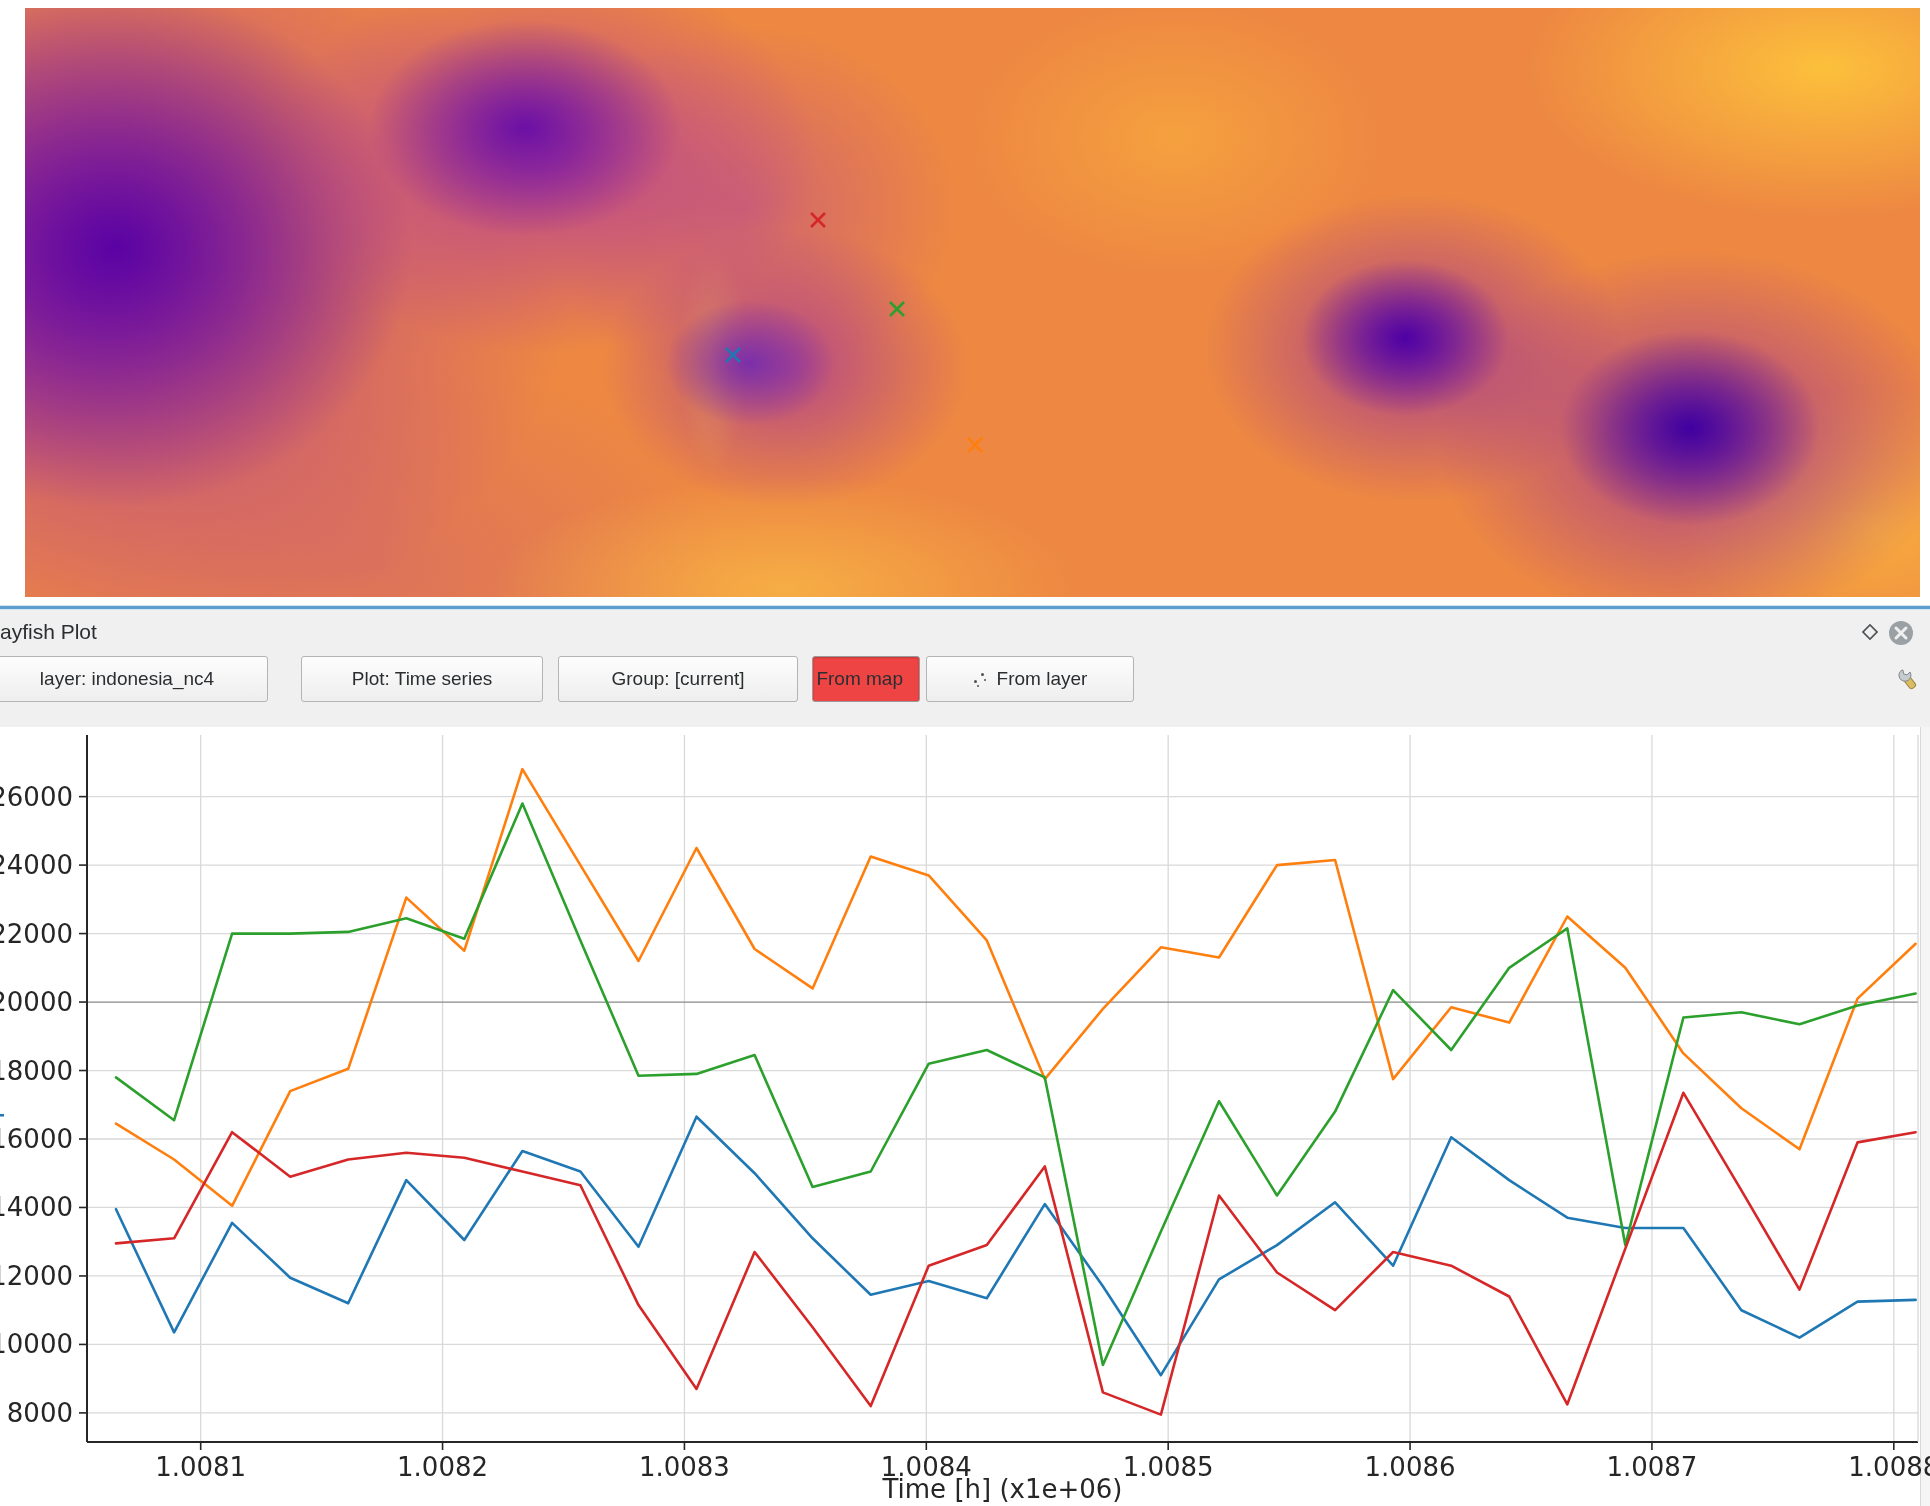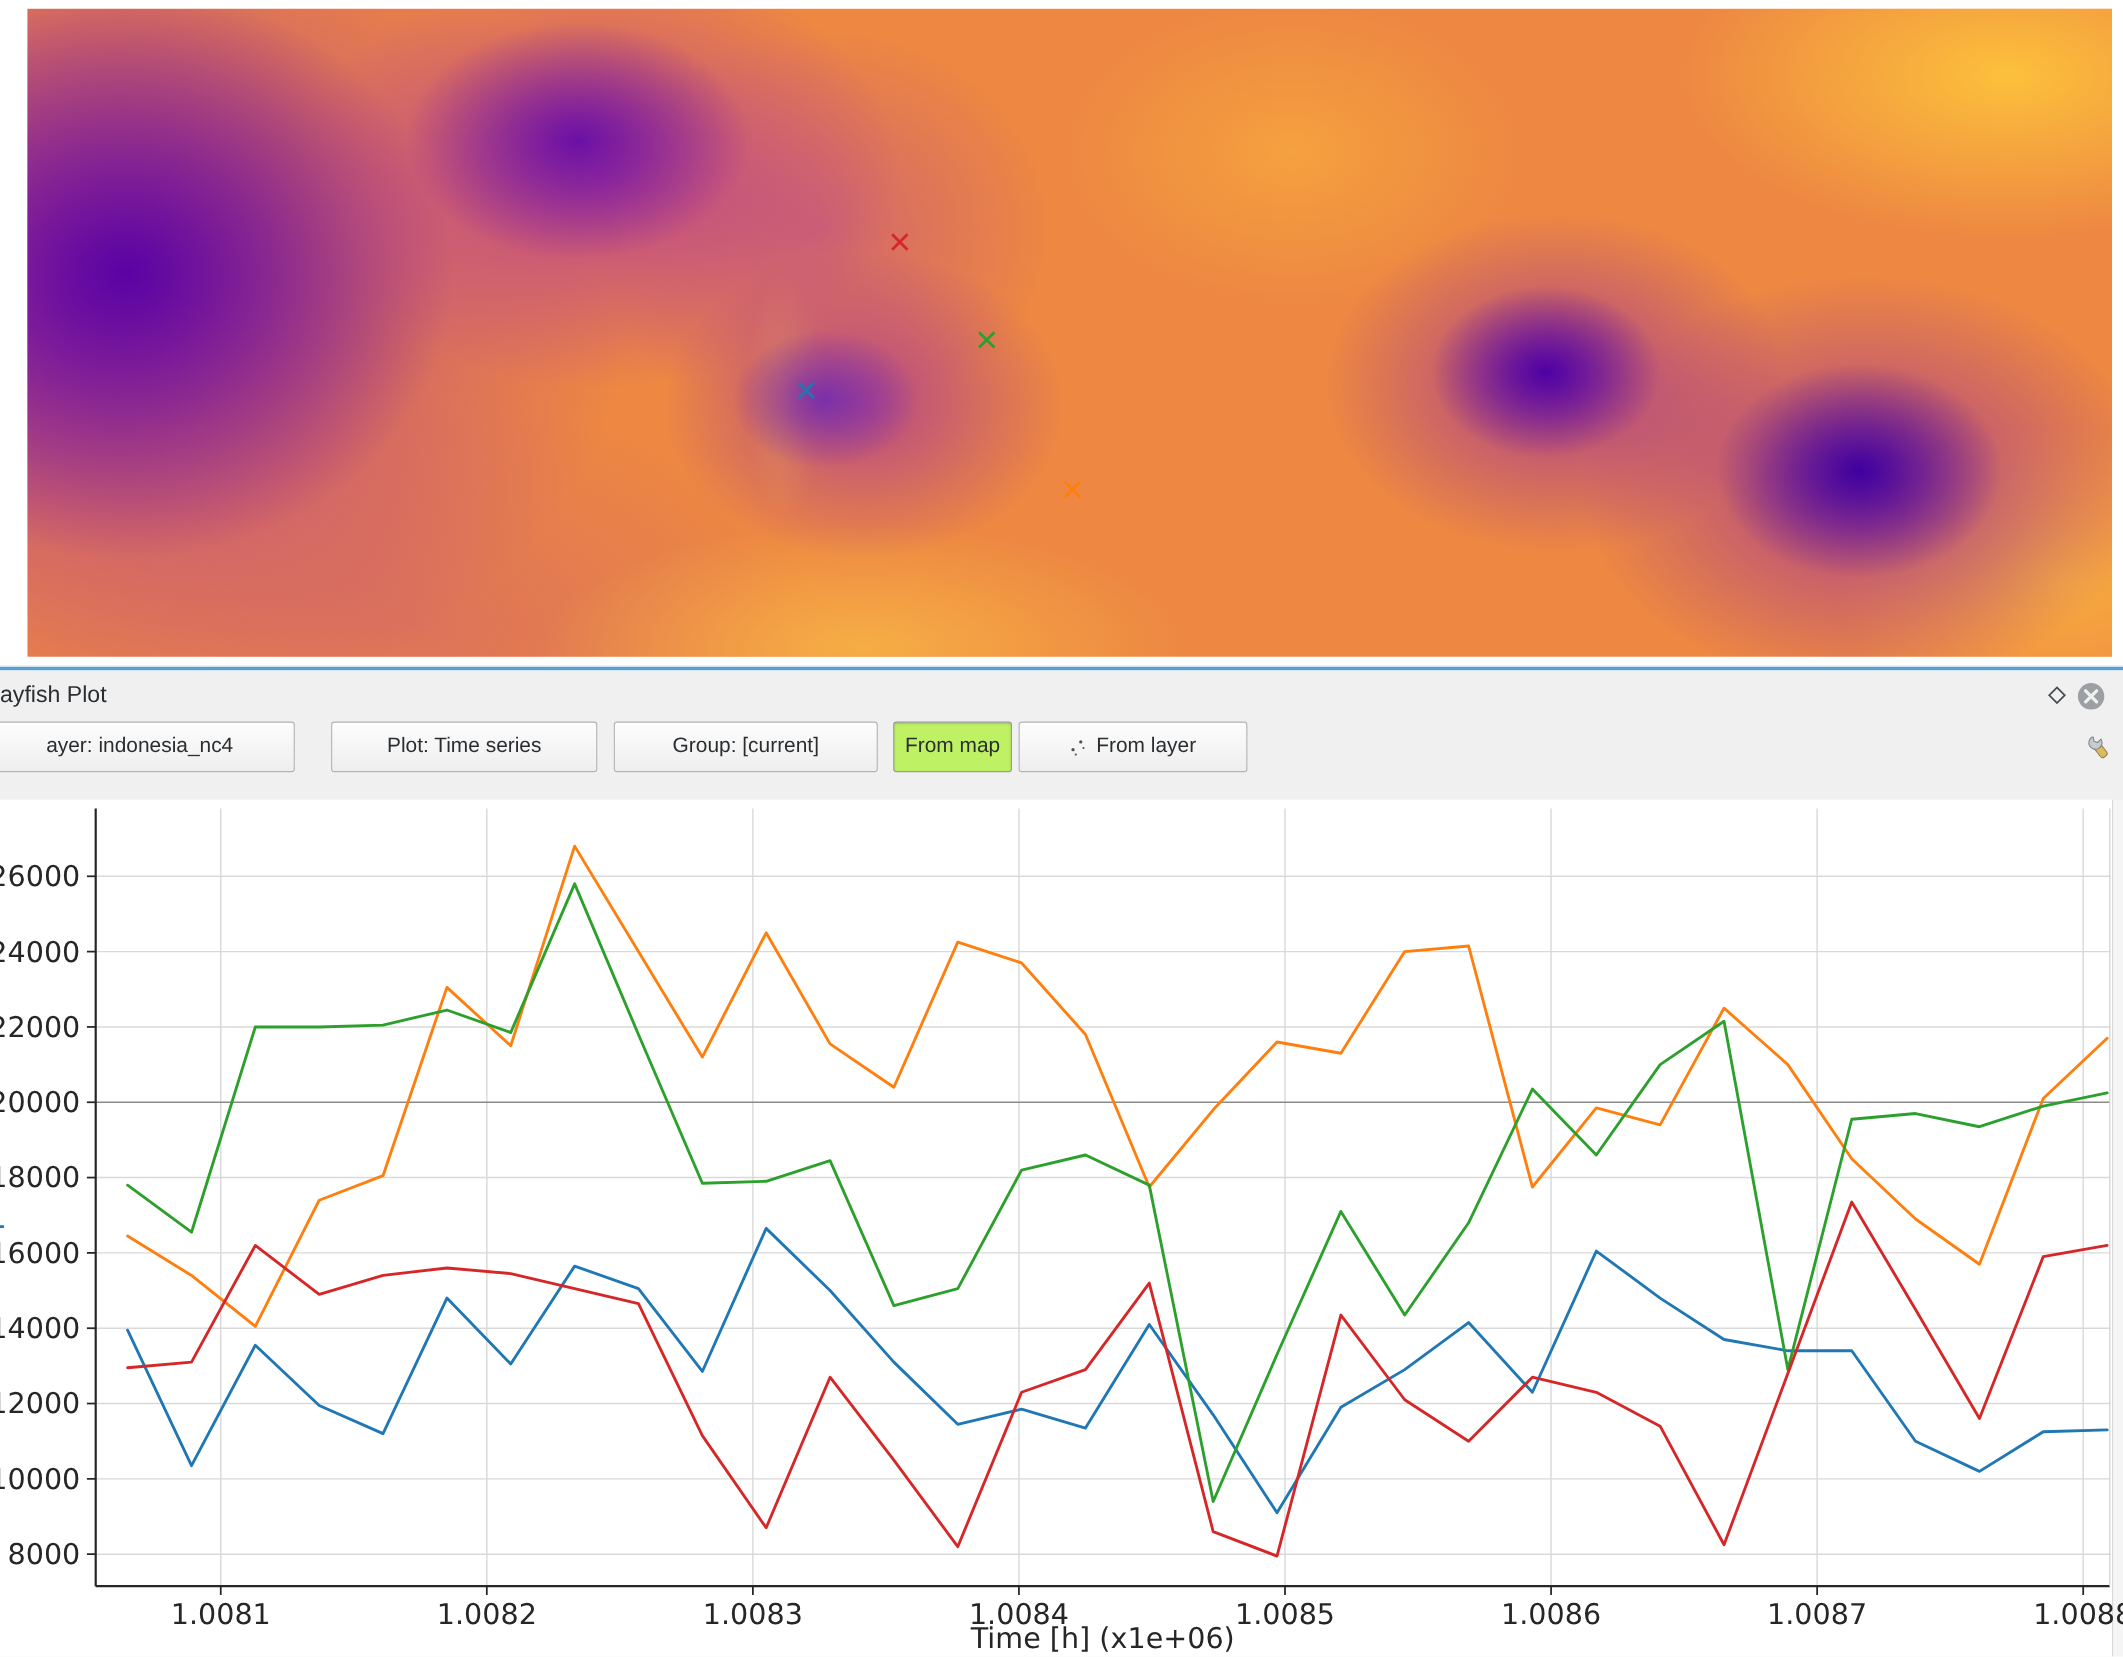--- a/index.html
+++ b/index.html
@@ -33,21 +33,21 @@
   .panel-ctl{position:absolute;top:6px;}
   #chart-bg{position:absolute;left:0;top:117px;width:1920px;height:779px;background:#ffffff;}
   #scroll-strip{position:absolute;left:1920px;top:117px;width:10px;height:779px;
     background:#f5f5f5;border-left:1px solid #d9d9d9;}
   #toolbar{position:absolute;left:0;top:44px;height:52px;width:100%;}
   .tb-btn{position:absolute;top:2px;height:46px;box-sizing:border-box;
     border:1px solid #b4b4b4;border-radius:3px;
     background:linear-gradient(#fdfdfd,#eeeeee);
     font-size:19px;color:#2b2e31;display:flex;align-items:center;justify-content:center;
     padding:0 16px;white-space:nowrap;}
-  .tb-btn.pressed{background:#bef264;border-color:#9a9a9a;box-shadow:inset 0 1px 2px rgba(0,0,0,.2);}
+  .tb-btn.pressed{background:#ef4444;border-color:#9a9a9a;box-shadow:inset 0 1px 2px rgba(0,0,0,.2);justify-content:flex-end;}
   .dots-icon{display:inline-block;width:16px;height:18px;position:relative;margin-right:8px;}
   .dots-icon i{position:absolute;width:3px;height:3px;border-radius:50%;background:#4a5358;}
   #overlay-svg{position:absolute;left:0;top:0;width:1930px;height:1506px;pointer-events:none;}
 </style>
 </head>
 <body>
 
 <div id="map-canvas"></div>
 
 <div id="splitter"></div>
@@ -62,21 +62,21 @@
       <rect x="7" y="7" width="10" height="10" fill="none" stroke="#4a4f52" stroke-width="1.6" transform="rotate(45 12 12)"></rect>
     </svg>
     <svg class="panel-ctl" style="left:1888px" width="26" height="26">
       <circle cx="13" cy="13" r="12" fill="#9aa0a3"></circle>
       <path d="M8 8 L18 18 M18 8 L8 18" stroke="#f0f0f0" stroke-width="3" stroke-linecap="round"></path>
     </svg>
   </div>
 
   <div id="toolbar">
     <div class="tb-btn" style="left:-14px;width:282px">
-      <span>ayer: indonesia_nc4</span>
+      <span>layer: indonesia_nc4</span>
     </div>
     <div class="tb-btn" style="left:301px;width:242px">
       <span>Plot: Time series</span>
     </div>
     <div class="tb-btn" style="left:558px;width:240px">
       <span>Group: [current]</span>
     </div>
     <div class="tb-btn pressed" style="left:812px;width:108px">
       <span>From map</span>
     </div>

